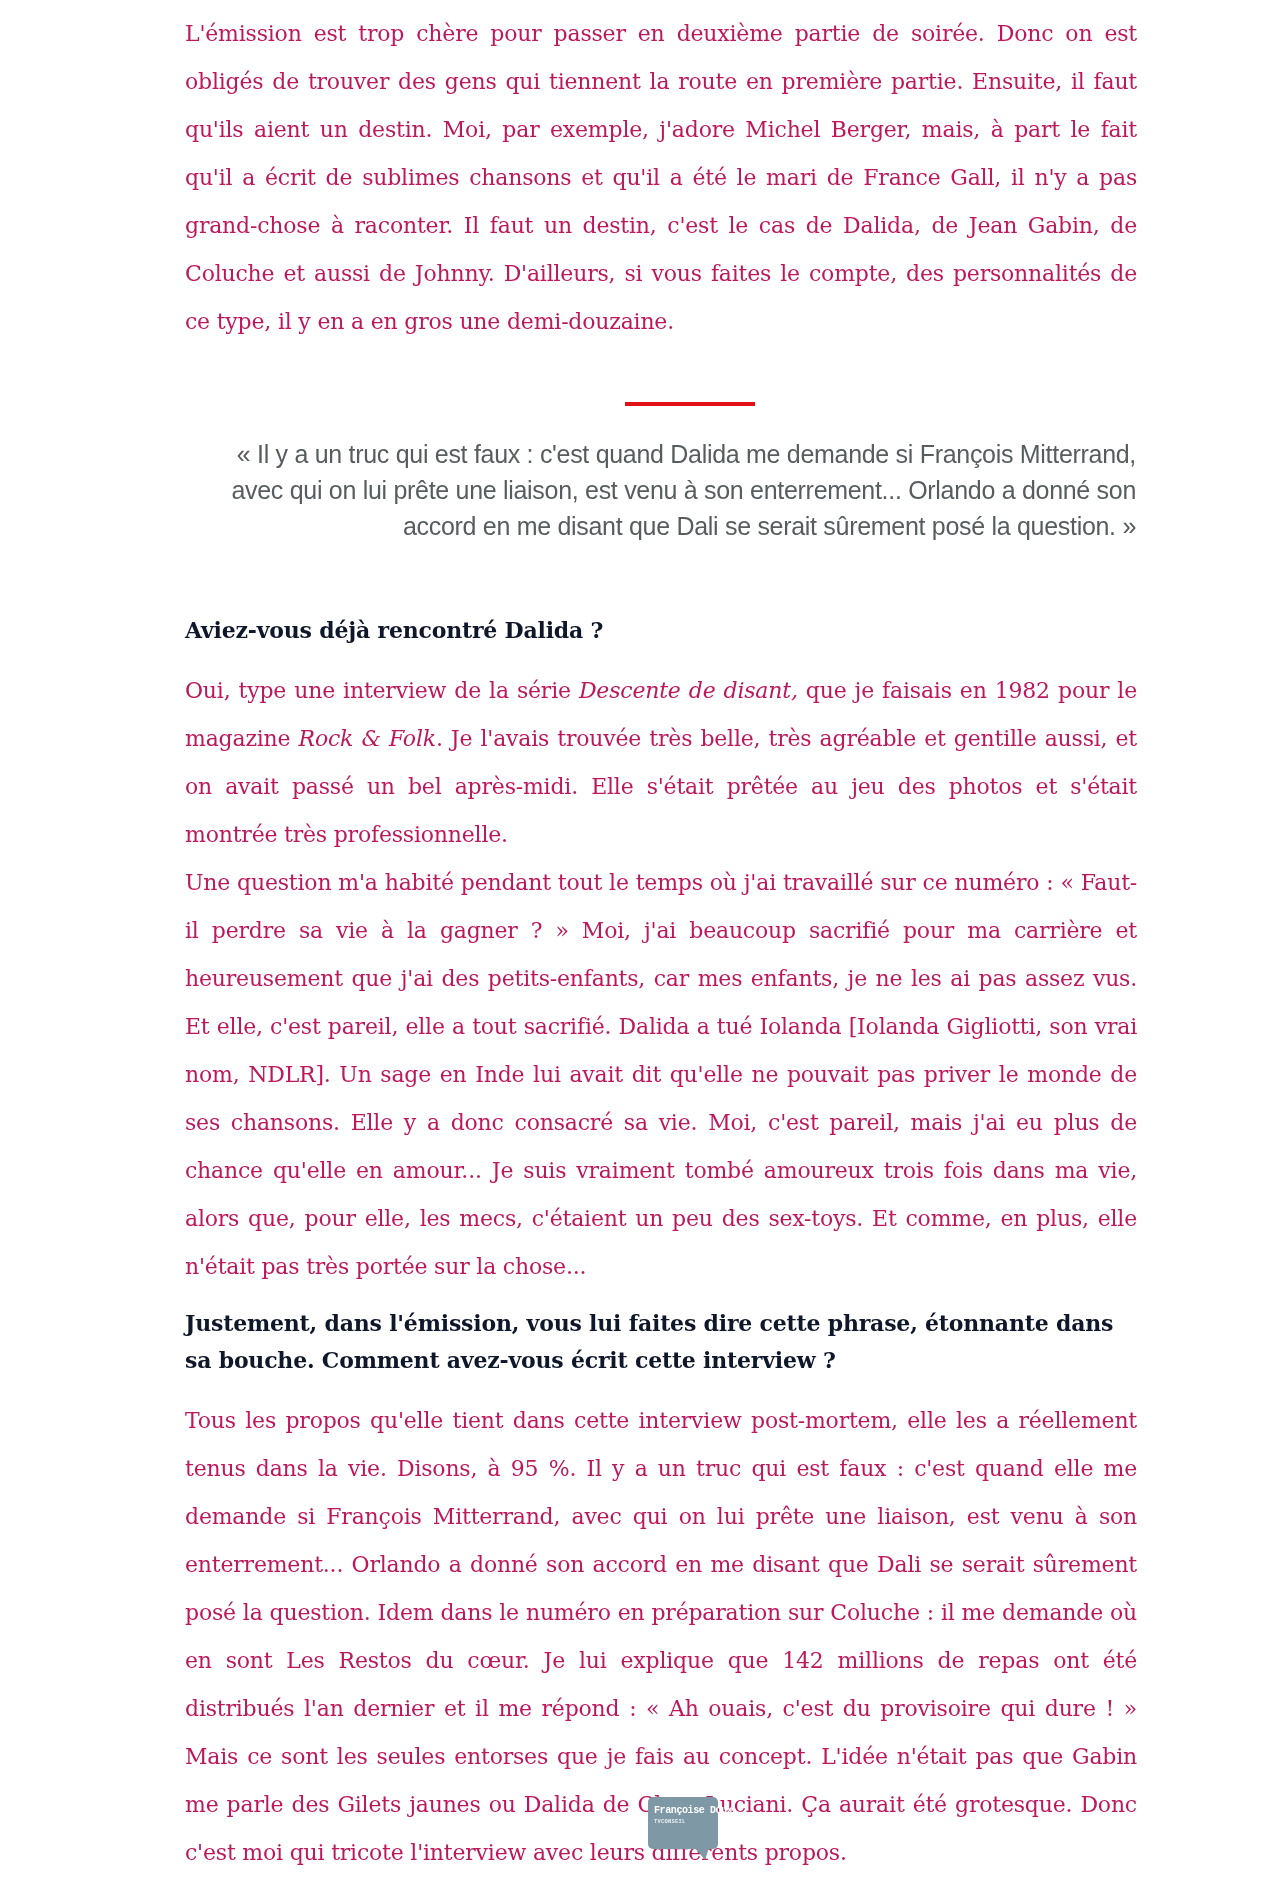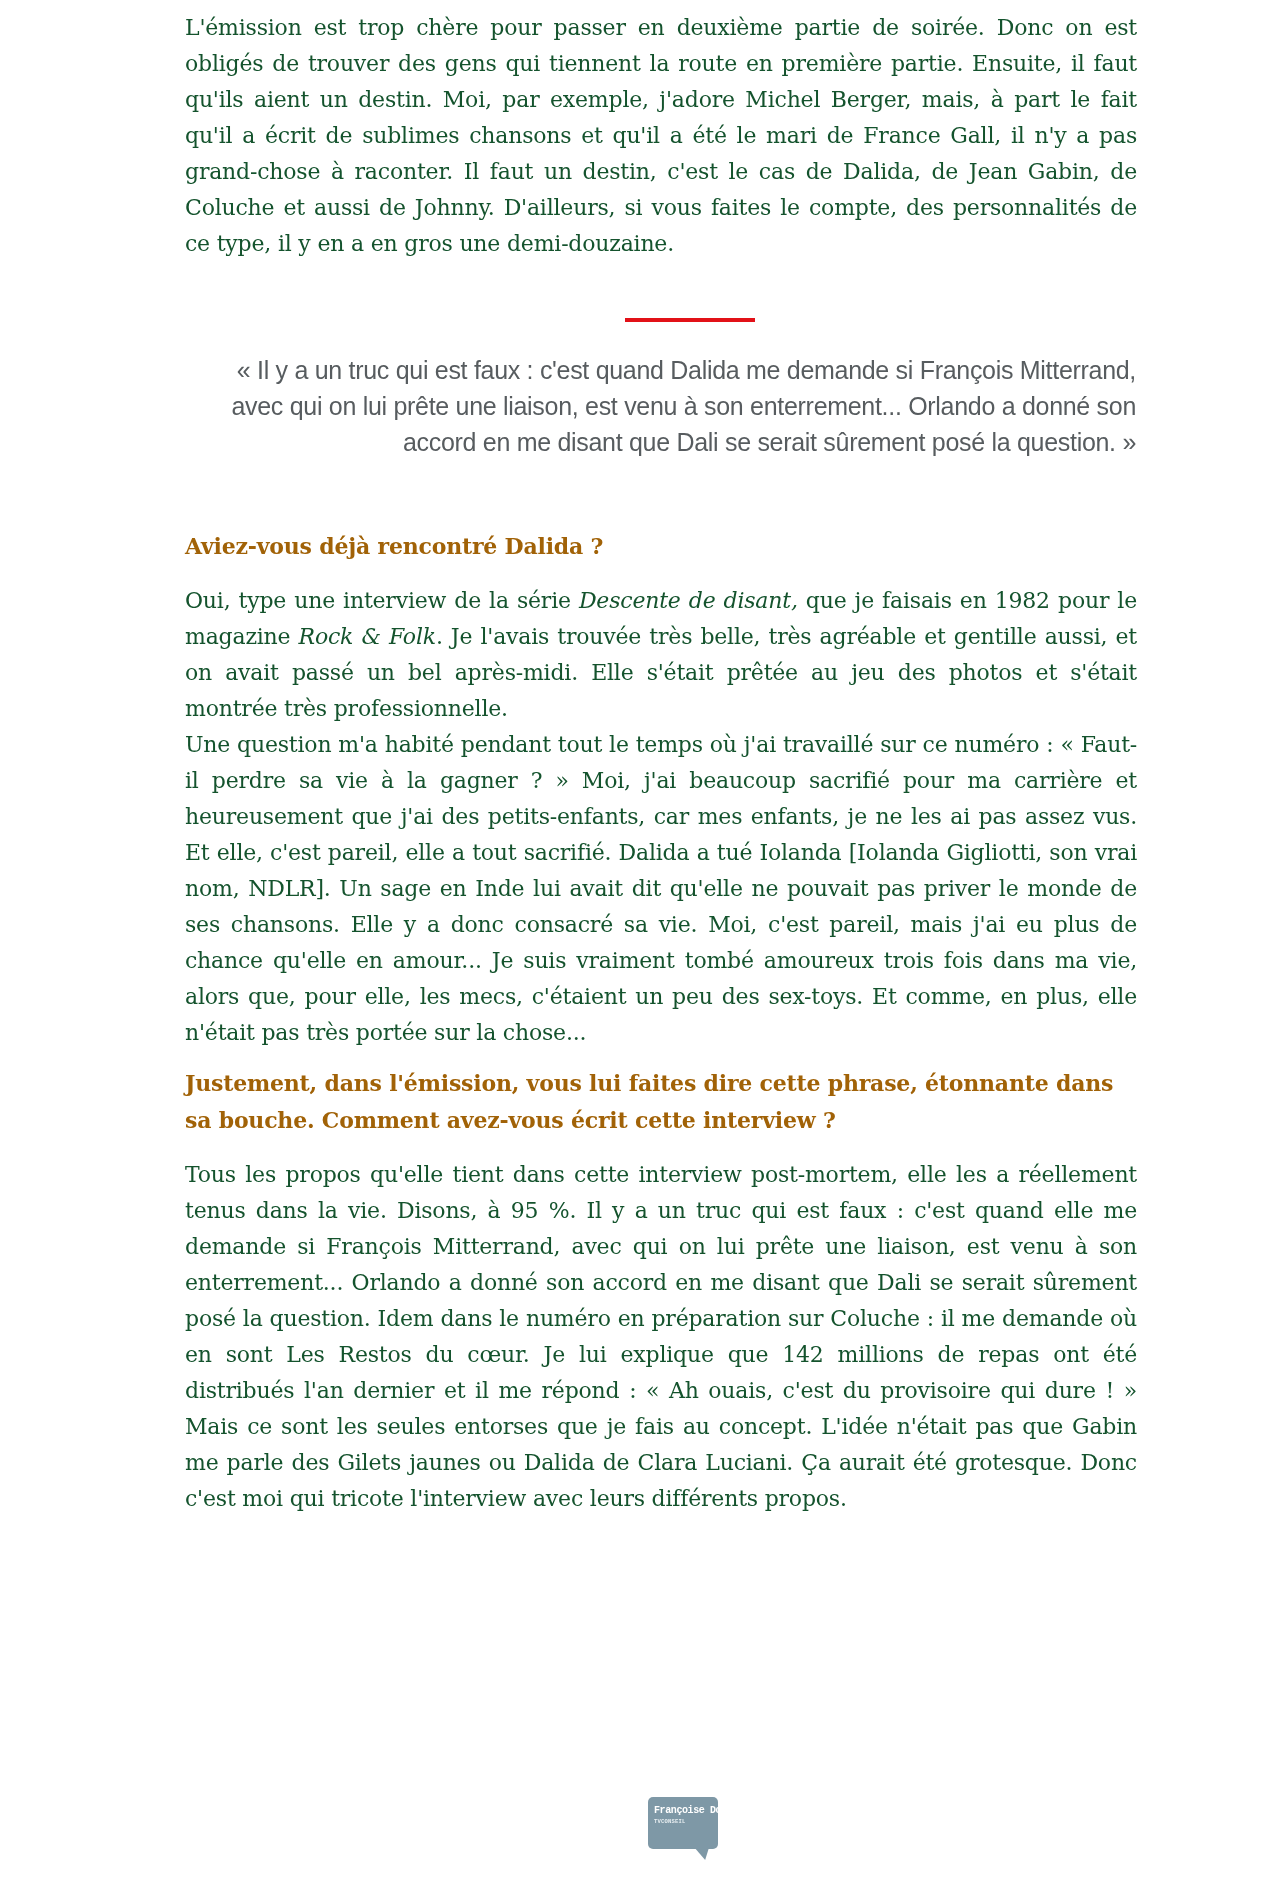--- a/index.html
+++ b/index.html
@@ -13,22 +13,22 @@
   }
   .content {
     position: absolute;
     left: 185px;
     top: 10px;
     width: 952px;
   }
   p.body {
     margin: 0;
     font-size: 22px;
-    line-height: 36px;
-    color: #14532d;
+    line-height: 48px;
+    color: #be185d;
     text-align: justify;
     letter-spacing: -0.2px;
   }
   .divider {
     width: 130px;
     height: 4px;
     border: none;
     background: #e21118;
     margin: 56px 0 0 440px;
   }
@@ -41,21 +41,21 @@
     line-height: 36px;
     letter-spacing: -0.3px;
     color: #575c5f;
     text-align: right;
   }
   h3.question {
     margin: 36px 0 18px 0;
     font-size: 22px;
     line-height: 37px;
     font-weight: bold;
-    color: #a16207;
+    color: #0f172a;
     letter-spacing: -0.2px;
   }
   h3.question.mt-lg { margin-top: 68px; }
   h3.question.mt-sm { margin-top: 14px; }
   p.body em { font-style: italic; }
   .logo {
     position: absolute;
     left: 648px;
     top: 1797px;
     width: 70px;

